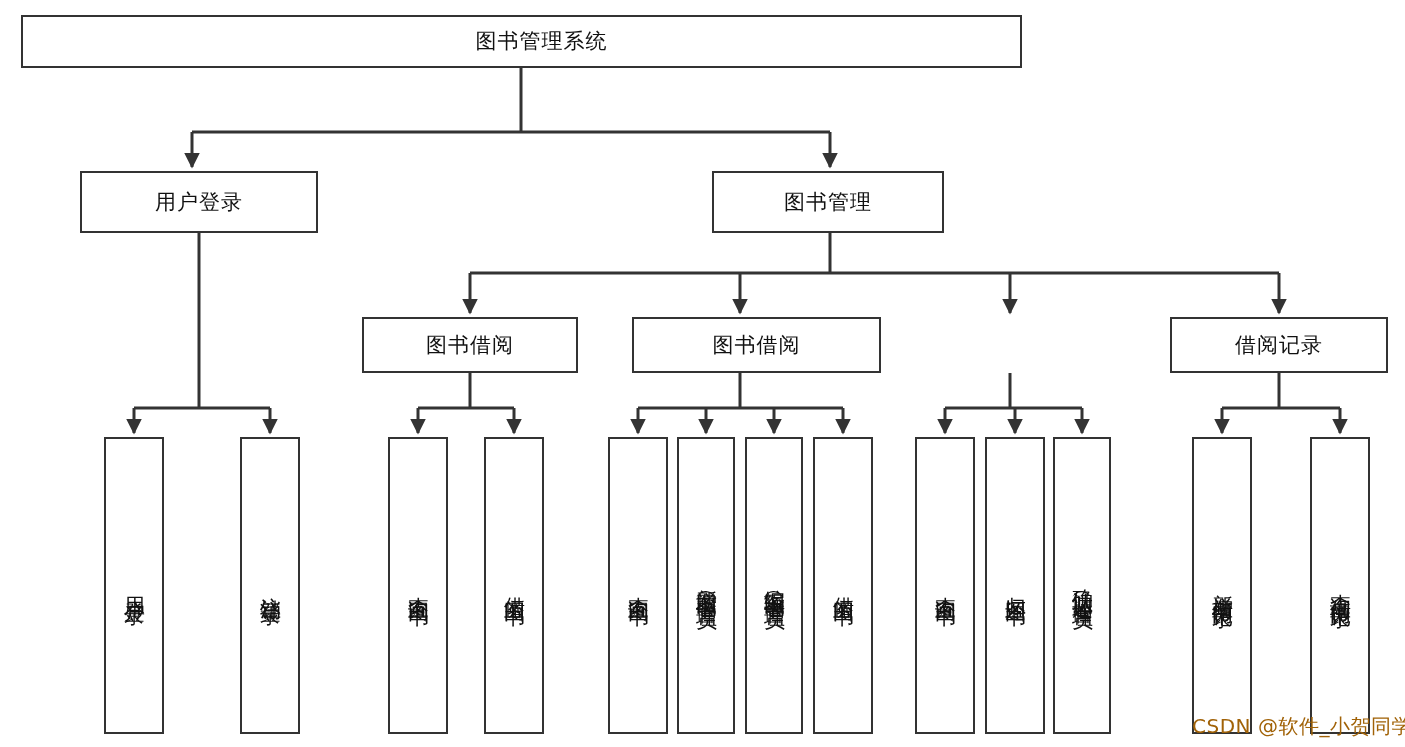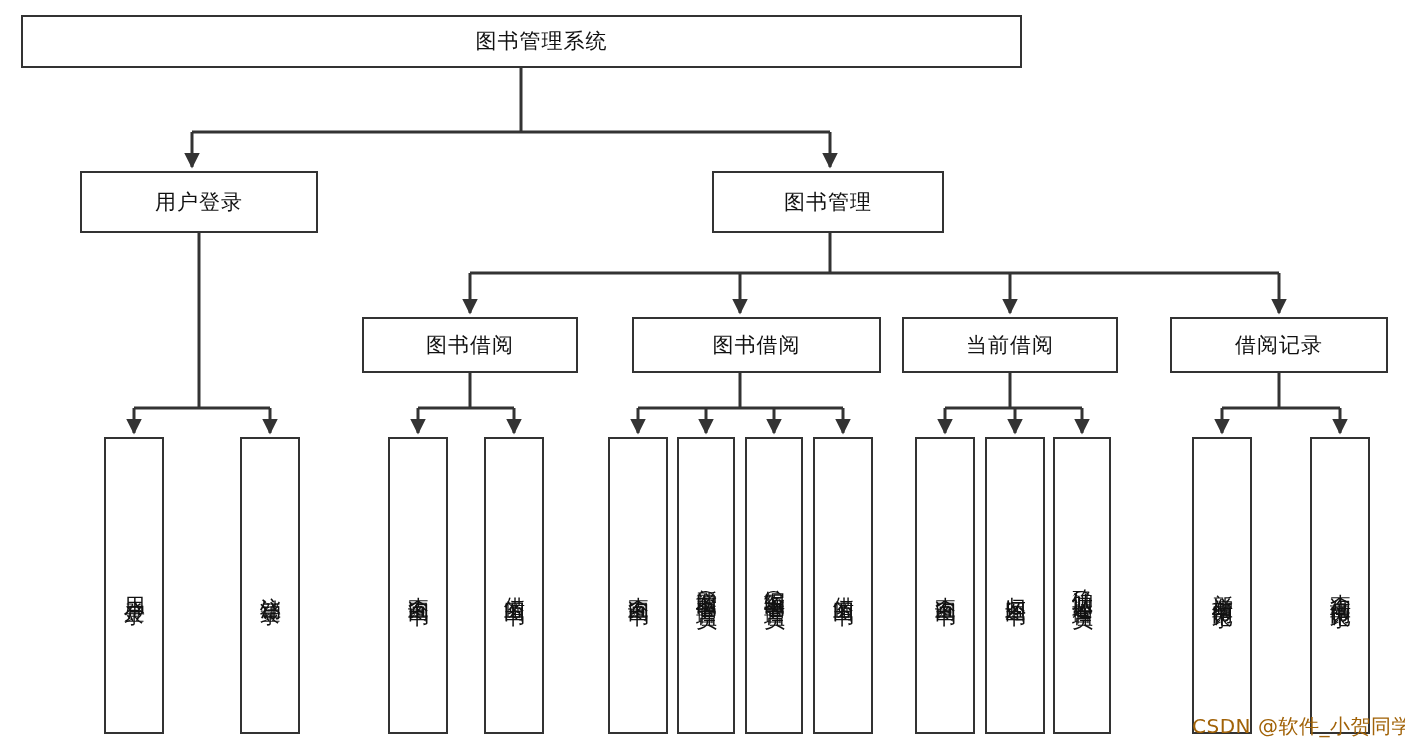--- a/index.html
+++ b/index.html
@@ -134,23 +134,20 @@
   <div class="node horizontal" id="n-l2-1" style="left: 712px; top: 171px; width: 232px; height: 62px;">
     <span class="label">图书管理</span>
   </div>
 
   <div class="node horizontal" id="n-l3-0" style="left: 362px; top: 317px; width: 216px; height: 56px;">
     <span class="label">图书借阅</span>
   </div>
   <div class="node horizontal" id="n-l3-1" style="left: 632px; top: 317px; width: 249px; height: 56px;">
     <span class="label">图书借阅</span>
   </div>
-  <div class="node horizontal" id="n-l3-2" style="left: 902px; top: 317px; width: 216px; height: 56px;">
-    <span class="label">当前借阅</span>
-  </div>
   <div class="node horizontal" id="n-l3-3" style="left: 1170px; top: 317px; width: 218px; height: 56px; justify-content: center;">
     <span class="label">借阅记录</span>
   </div>
 
   <div class="node vertical" id="n-leaf-0" style="left: 104px; top: 437px; width: 60px; height: 297px;">
     <span class="label">用户登录</span>
   </div>
   <div class="node vertical" id="n-leaf-1" style="left: 240px; top: 437px; width: 60px; height: 297px;">
     <span class="label">注销登录</span>
   </div>

